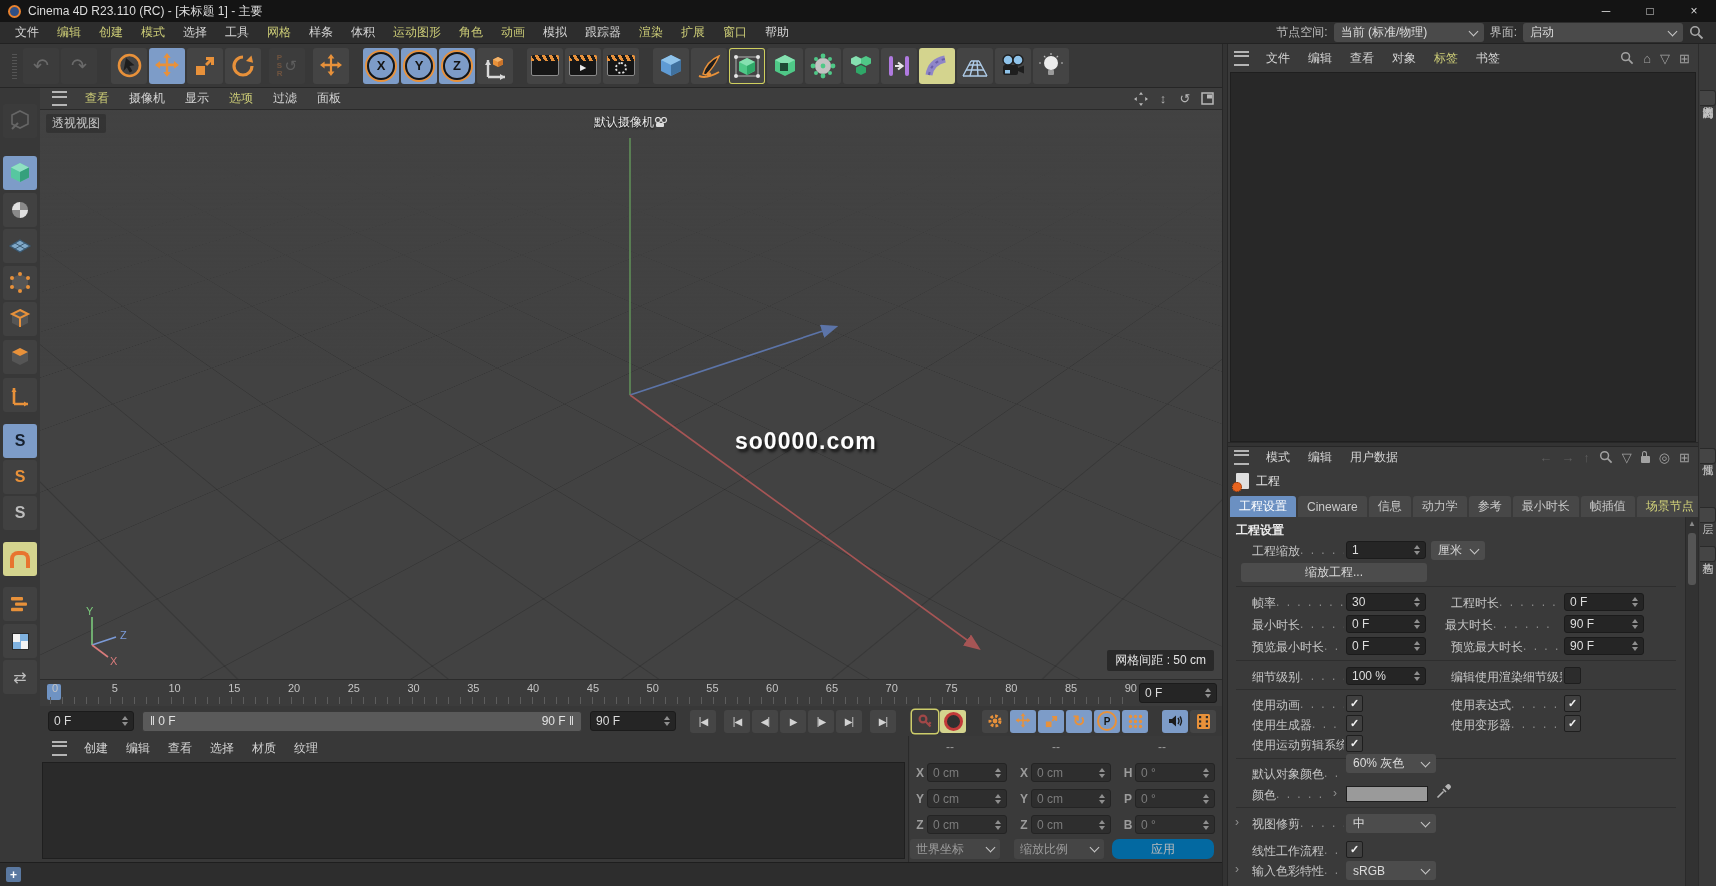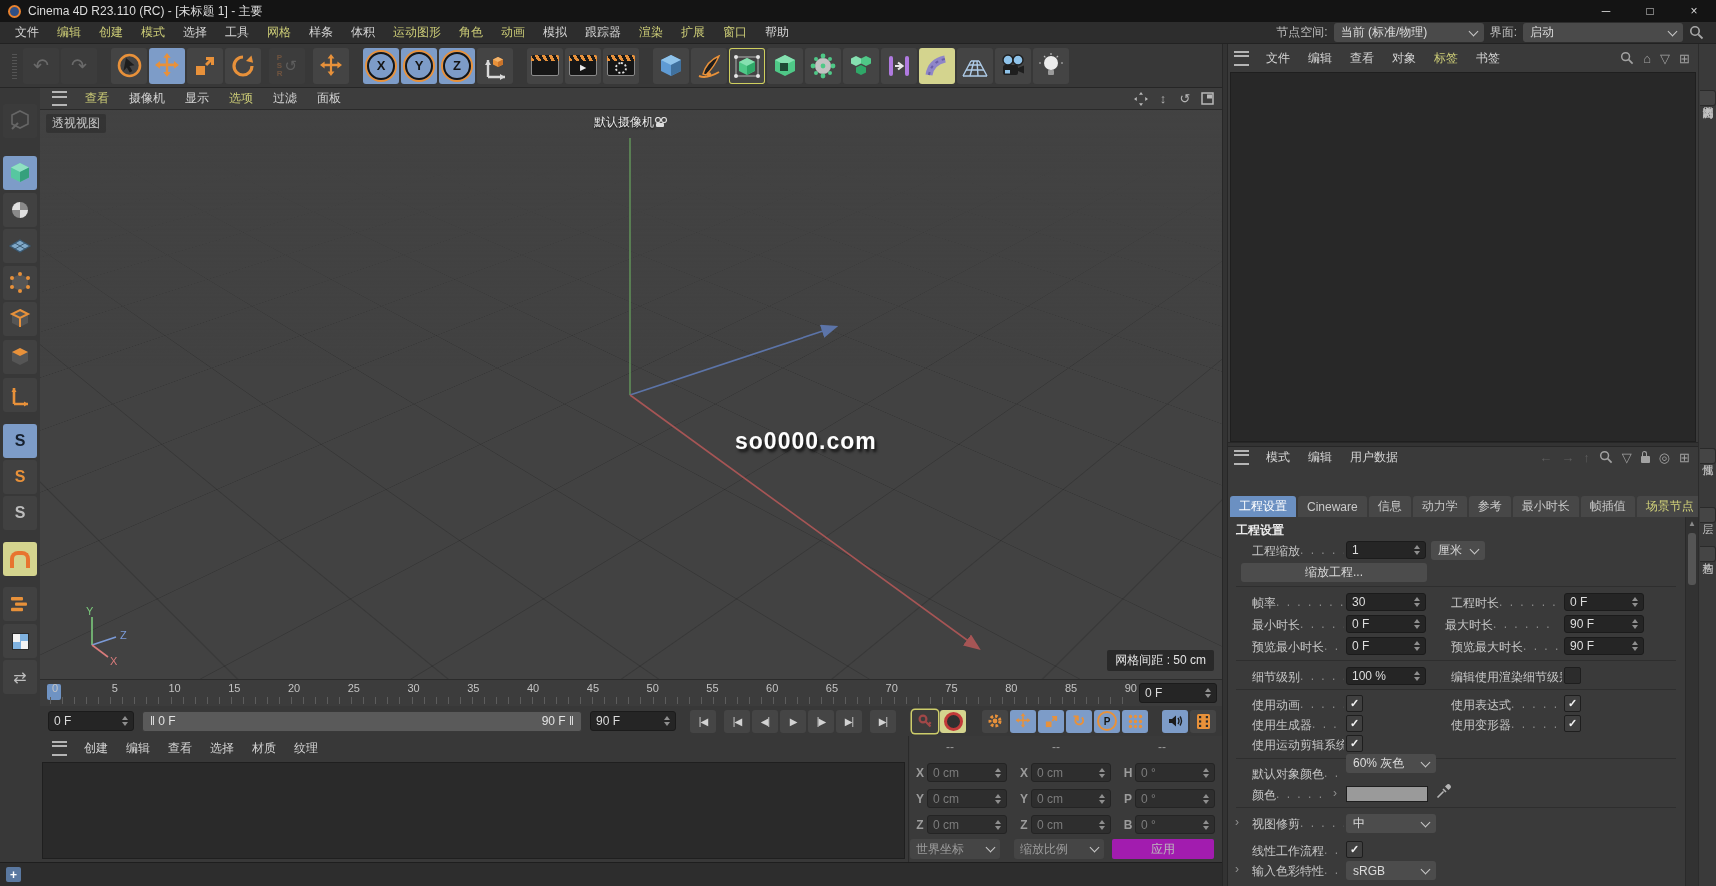--- a/index.html
+++ b/index.html
@@ -104,21 +104,21 @@
   .mm{position:absolute;left:0;top:0;width:869px;height:100%;background:#383838;border-right:1px solid #2a2a2a;box-sizing:border-box}
   .mm-menu{height:24px;display:flex;align-items:center;padding-left:6px}
   .mm-body{position:absolute;left:2px;right:3px;top:26px;bottom:3px;background:#2a2a2a;border:1px solid #1f1f1f}
   .coords{position:absolute;left:870px;right:0;top:0;bottom:0;background:#3a3a3a}
   .chead{position:absolute;top:4px;color:#9a9a9a}
   .clab{position:absolute;color:#9c9c9c;font-weight:bold;width:12px;text-align:center}
   .cfld{position:absolute;width:80px;height:19px;background:#2e2e2e;border:1px solid #242424;border-radius:3px;color:#7c7c7c;
         display:flex;align-items:center;padding:0 5px;box-sizing:border-box}
   .cdd{position:absolute;width:90px;height:20px;background:#454545;border-radius:3px;color:#9c9c9c;display:flex;align-items:center;
        justify-content:space-between;padding:0 6px;box-sizing:border-box}
-  .cbtn{position:absolute;width:102px;height:20px;background:#a21caf;border-radius:2px;color:#bcbcbc;display:flex;align-items:center;justify-content:center}
+  .cbtn{position:absolute;width:102px;height:20px;background:#0369a1;border-radius:7px;color:#bcbcbc;display:flex;align-items:center;justify-content:center}
 
   
   .statusbar{position:absolute;left:0;top:862px;width:1222px;height:24px;background:#2d2d2d;border-top:1px solid #1e1e1e;
              display:flex;align-items:center;padding-left:6px;box-sizing:border-box;gap:7px}
   .stic{width:15px;height:15px;border-radius:2px;background:#5a78a0;color:#fff;font-weight:bold;font-size:12px;
         display:flex;align-items:center;justify-content:center;line-height:1}
   .sttext{color:#c9c9c9}
 
   
   .vsplit{position:absolute;left:1222px;top:44px;width:6px;bottom:0;background:#333;border-left:1px solid #272727;border-right:1px solid #272727;box-sizing:border-box}
@@ -831,20 +831,24 @@
               <line x1="9.3" y1="9.3" x2="13.5" y2="13.5" stroke="#a2a2a2" stroke-width="1.8"></line>
             </svg>
         </span>
         <span>▽</span>
         <span class="lockic"></span>
         <span>◎</span>
         <span>⊞</span>
       </span>
     </div>
 
+    <div class="am-title">
+      <span class="docic"></span>
+      <span>工程</span>
+    </div>
 
     <div class="am-tabs">
       <span class="atab on">工程设置</span>
       <span class="atab">Cineware</span>
       <span class="atab">信息</span>
       <span class="atab">动力学</span>
       <span class="atab">参考</span>
       <span class="atab">最小时长</span>
       <span class="atab">帧插值</span>
       <span class="atab y">场景节点</span>

